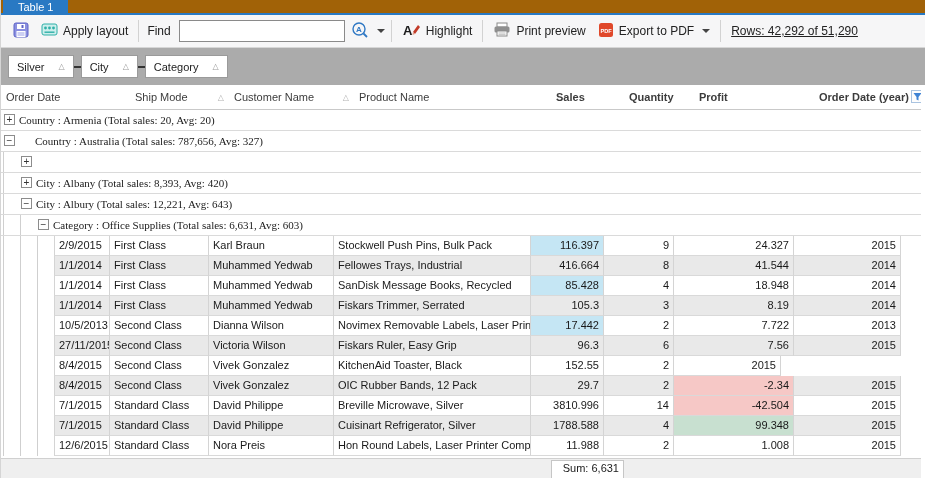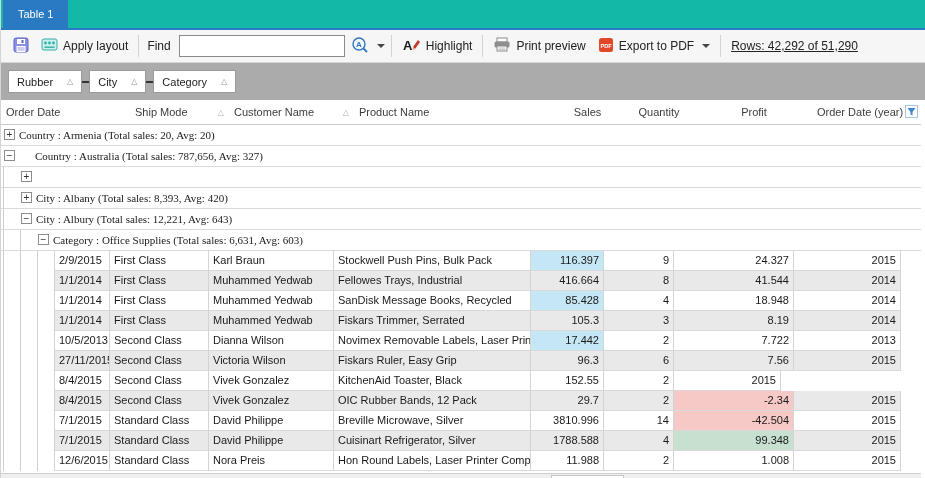--- a/index.html
+++ b/index.html
@@ -1,21 +1,21 @@
 <!DOCTYPE html>
 <html style="--accent-blue: #2979c3; --sales-highlight: #c5e6f4; --profit-negative: #f6c8c6; --profit-positive: #c8e0d0; --alt-row: #e9e9e9; --group-panel-bg: #ababab;"><head>
 <meta charset="utf-8">
 <style>
   * { margin:0; padding:0; box-sizing:border-box; }
   body { background:#e8e8e8; font-family:"Liberation Sans", sans-serif; }
   .app { width:925px; height:478px; background:#fff; overflow:hidden; position:relative;
          font-size:11px; color:#1a1a1a; border-left:1px solid #d5d5d5; }
 
   
-  .tabbar { height:30px; background:#14b8a6; border-bottom:2px solid var(--accent-blue,#2979c3); display:flex; }
+  .tabbar { height:15px; background:#a16207; border-bottom:2px solid var(--accent-blue,#2979c3); display:flex; }
   .tab { background:var(--accent-blue,#2979c3); color:#fff; padding:0 15px; margin-left:2px;
          display:flex; align-items:center; font-size:11px; }
 
   
   .toolbar { height:33px; background:#f6f6f7; border-bottom:1px solid #d6d6d6;
              display:flex; align-items:center; padding:0 6px; font-size:12px; color:#222; }
   .tbtn { display:flex; align-items:center; gap:5px; padding:3px 6px; cursor:default; white-space:nowrap; }
   .tsep { width:1px; height:22px; background:#d2d2d2; margin:0 4px; }
   .find-label { margin:0 8px 0 4px; }
   .find-input { width:166px; height:22px; border:1px solid #8a8a8a; background:#fff; padding:0 4px;
@@ -28,21 +28,21 @@
   .group-panel { height:37px; background:var(--group-panel-bg,#ababab); display:flex; align-items:center; padding-left:7px; }
   .chip { background:#fff; border:1px solid #9a9a9a; height:23px; display:flex; align-items:center;
           padding:0 8px; gap:14px; font-size:11px; color:#222; }
   .chip .tri { font-size:8px; color:#9a9a9a; }
   .dash { width:7px; height:2px; background:#333; }
 
   
   .grid { width:920px; position:relative; background:#fff; }
   .header-row { display:flex; height:25px; border-bottom:1px solid #c9c9c9; background:#fff; color:#3c3c3c; }
   .hcell { display:flex; align-items:center; padding:0 5px; overflow:hidden; white-space:nowrap; }
-  .hcell.right { justify-content:center; }
+  .hcell.right { justify-content:flex-start;font-weight:bold; }
   .hcell .tri { font-size:8px; color:#b2b2b2; margin-left:auto; padding-left:4px; }
   .hc0{width:129px}.hc1{width:99px}.hc2{width:125px}.hc3{width:197px}
   .hc4{width:73px}.hc5{width:70px}.hc6{width:120px}.hc7{width:107px}
 
   .group-row { position:relative; height:21px; background:#fff; border-bottom:1px solid #dadada;
                line-height:20px; white-space:nowrap; }
   .exp { position:absolute; top:4px; width:11px; height:11px; border:1px solid #8c8c8c; background:#fff;
          font-size:10px; line-height:9px; text-align:center; color:#333; }
   .glabel { position:absolute; top:0;font-family:Liberation Serif, serif; }
   .guide { position:absolute; top:0; bottom:0; width:1px; background:#cfcfcf; }
@@ -149,21 +149,21 @@
       <span>Export to PDF</span>
       <span class="caret"></span>
     </div>
     <div class="tsep"></div>
     <span class="rows-info">Rows: 42,292 of 51,290</span>
   </div>
 
   <div class="group-panel">
     <div style="display:flex;align-items:center;">
         <div class="chip">
-          <span>Rubber</span>
+          <span>Silver</span>
           <span class="tri">△</span>
         </div>
         <div class="dash"></div>
         <div class="chip">
           <span>City</span>
           <span class="tri">△</span>
         </div>
         <div class="dash"></div>
         <div class="chip">
           <span>Category</span>

